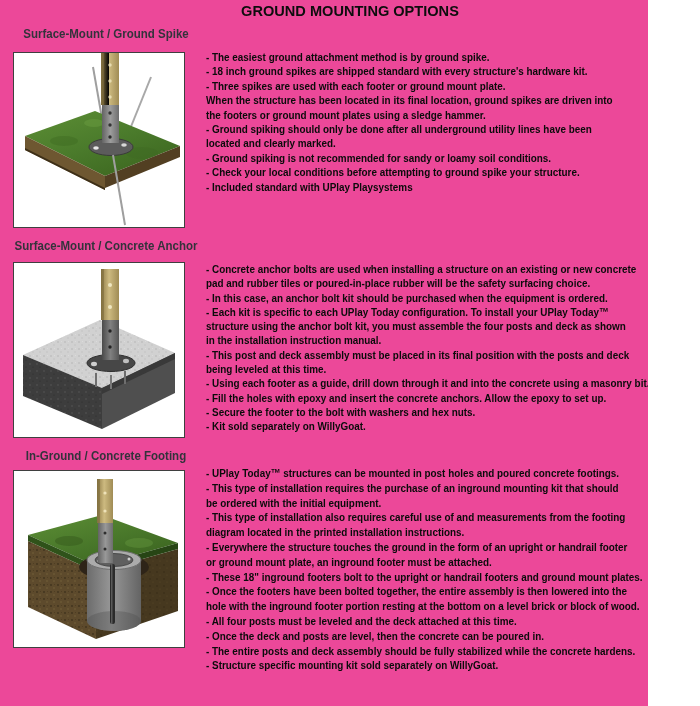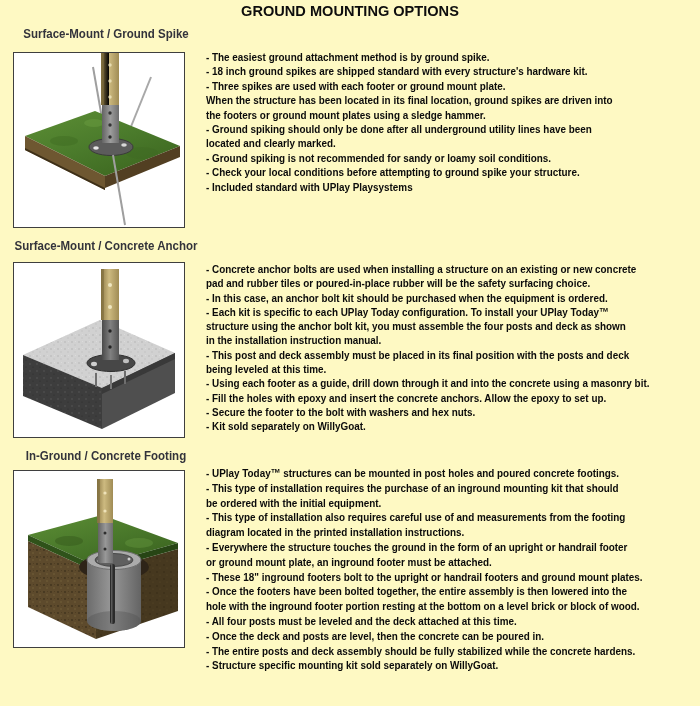--- a/index.html
+++ b/index.html
@@ -1,21 +1,21 @@
 <!DOCTYPE html>
 <html><head>
 <meta charset="utf-8">
 <style>
   html, body { margin: 0; padding: 0; }
   body { background: #fff; }
   .page {
     position: relative;
-    width: 700px;
+    width: 648px;
     height: 706px;
-    background: #fef9c3;
+    background: #ec4899;
     font-family: "Liberation Sans", sans-serif;
     overflow: hidden;
   }
   .title {
     position: absolute;
     top: 2px; left: 0; width: 700px;
     text-align: center;
     font-size: 15.5px;
     font-weight: bold;
     color: #0d0d0d;

